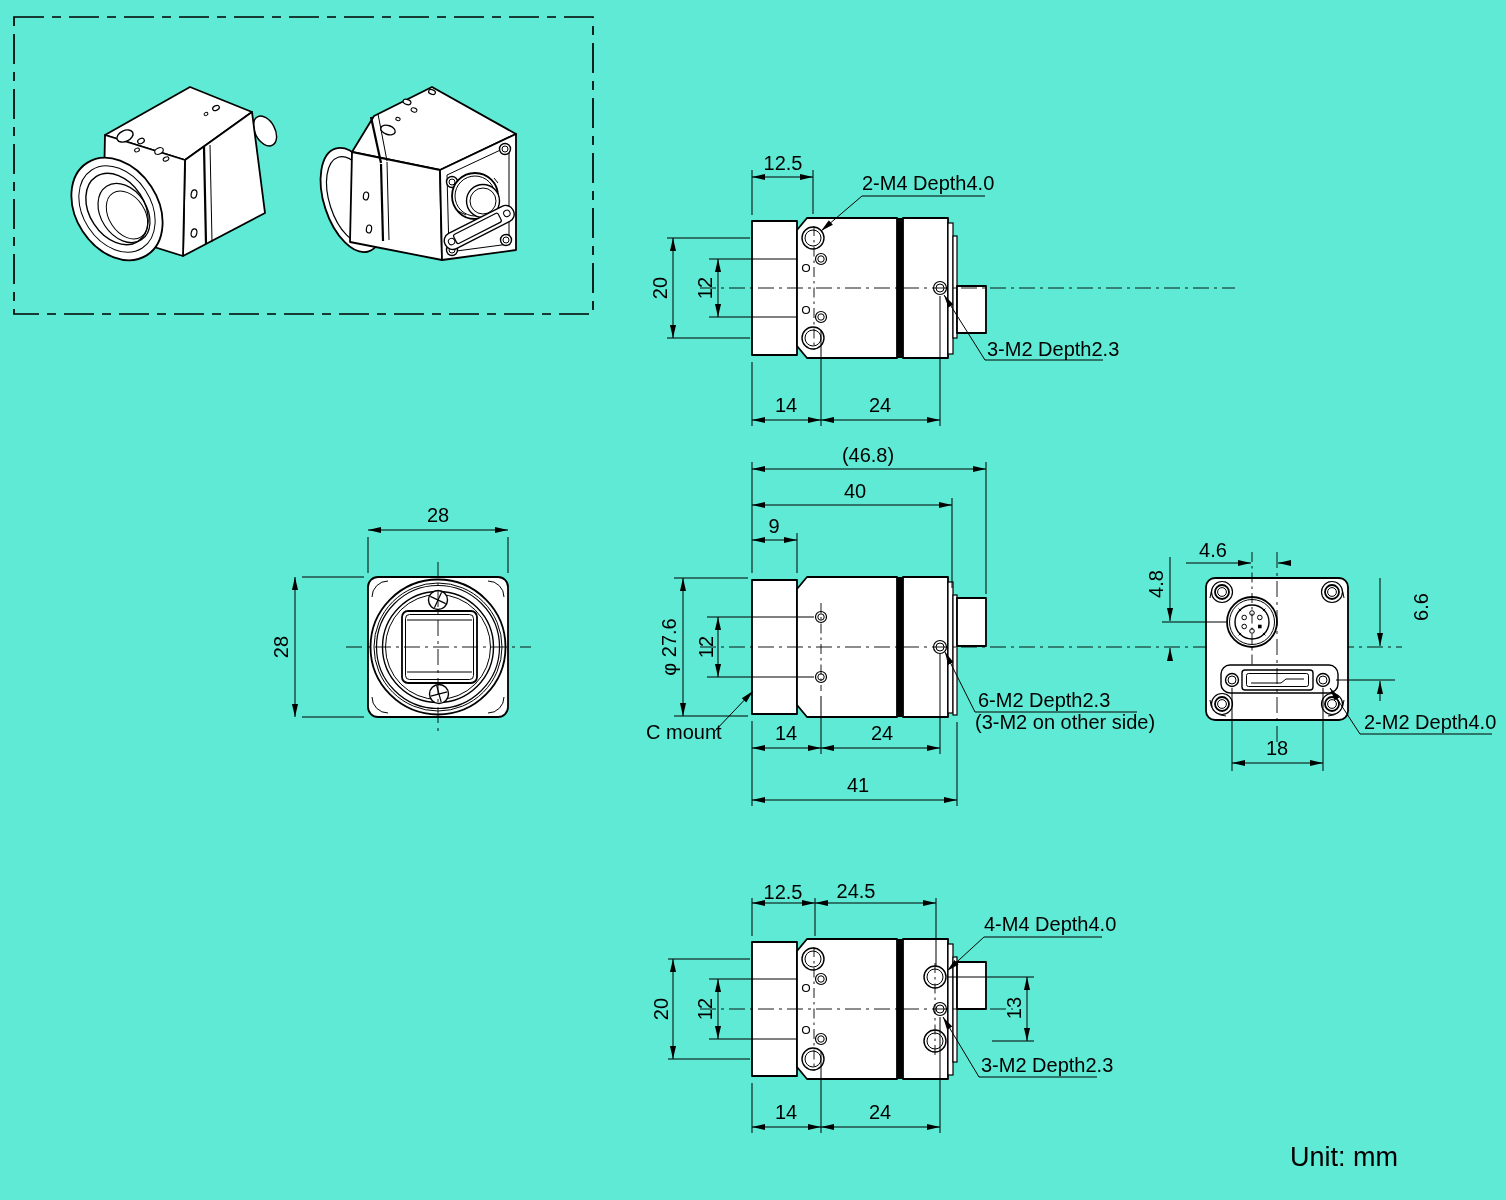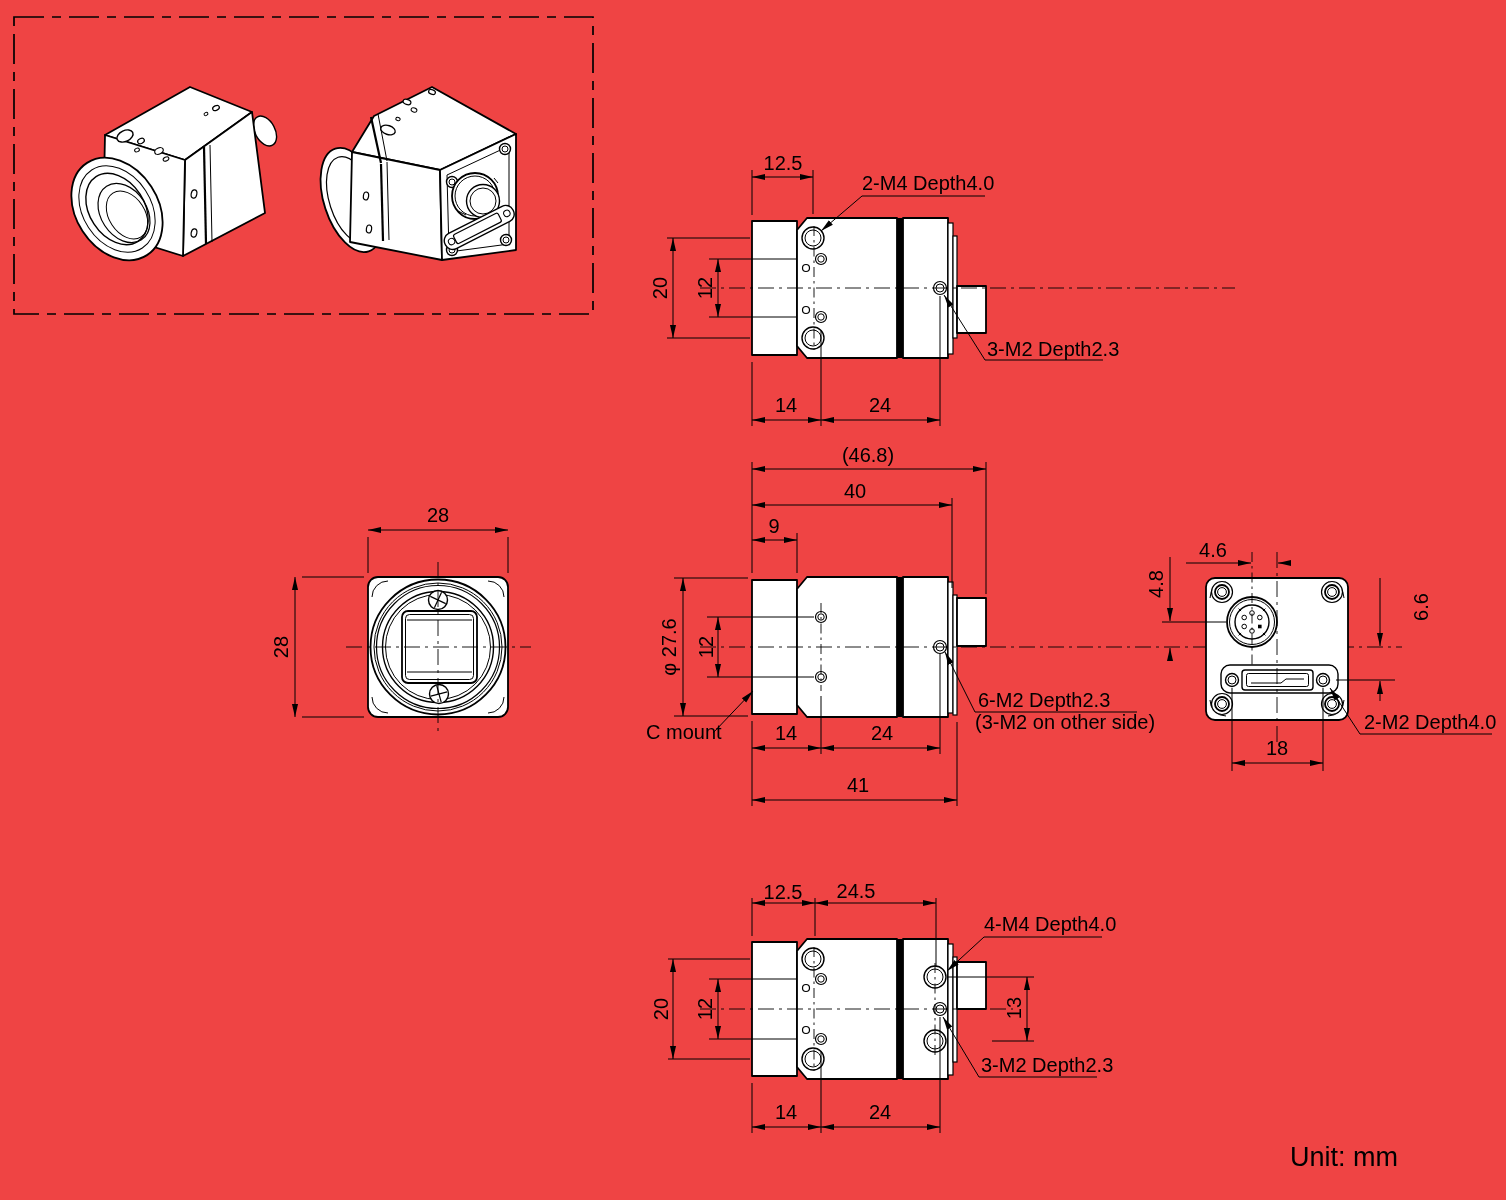--- a/index.html
+++ b/index.html
@@ -1,16 +1,16 @@
 <!DOCTYPE html>
 <html><head>
 <meta charset="utf-8">
 <style>
   html,body{margin:0;padding:0;background:#fff;}
-  .page{position:relative;width:1506px;height:1200px;background:#ef4444;overflow:hidden;}
+  .page{position:relative;width:1506px;height:1200px;background:#5eead4;overflow:hidden;}
   svg{display:block;}
   svg text{font-family:"Liberation Sans","DejaVu Sans",sans-serif;font-size:20px;fill:#000;}
   .tm{text-anchor:middle;}
   .unit{font-size:27px;}
   .s18{stroke:#000;stroke-width:1.8;fill:none;stroke-linejoin:round;}
   .s14{stroke:#000;stroke-width:1.4;fill:none;stroke-linejoin:round;}
   .s12{stroke:#000;stroke-width:1.2;fill:none;}
   .s10{stroke:#000;stroke-width:1;fill:none;}
   .dm{stroke:#000;stroke-width:1;fill:none;}
   .cl{stroke:#000;stroke-width:0.9;fill:none;stroke-dasharray:16 5 3 5;}

